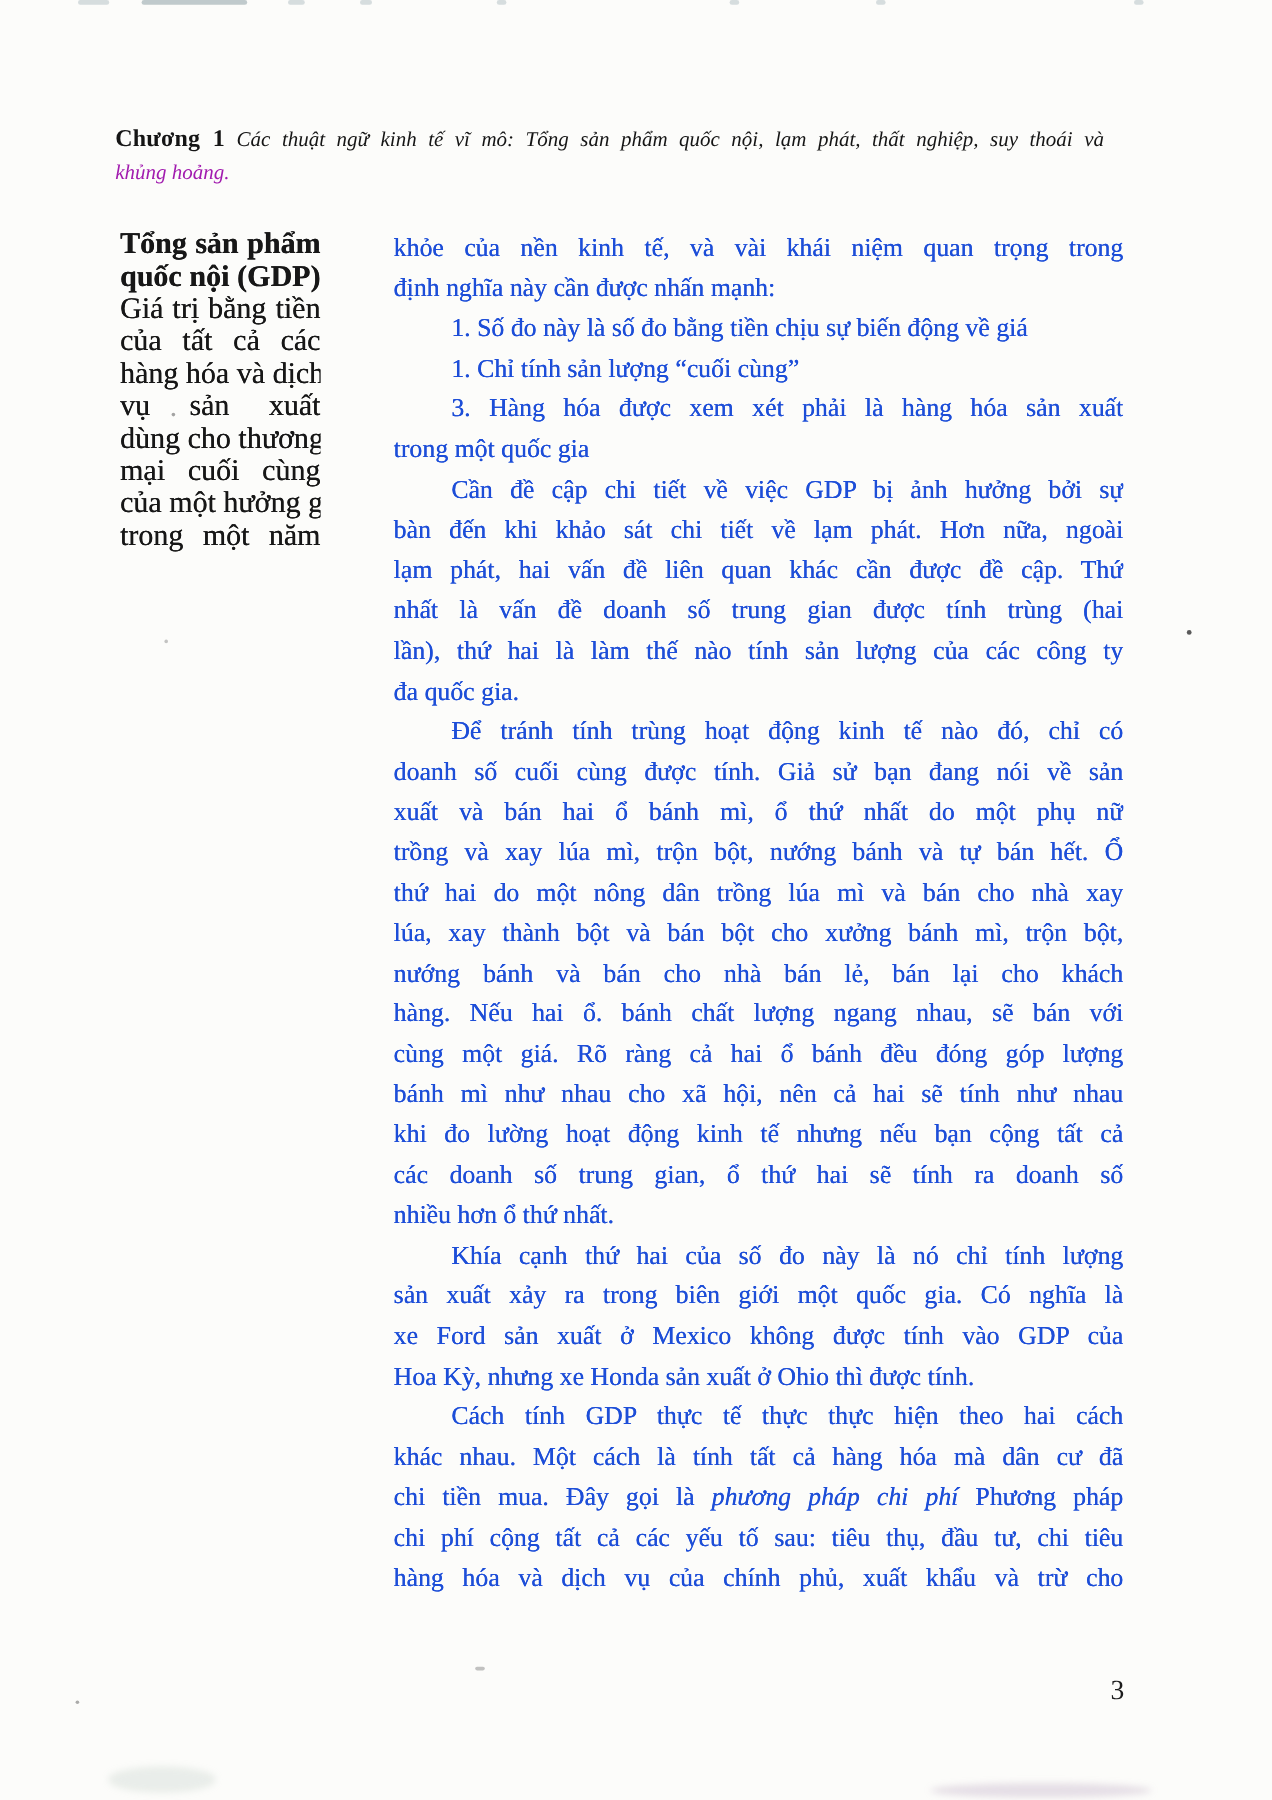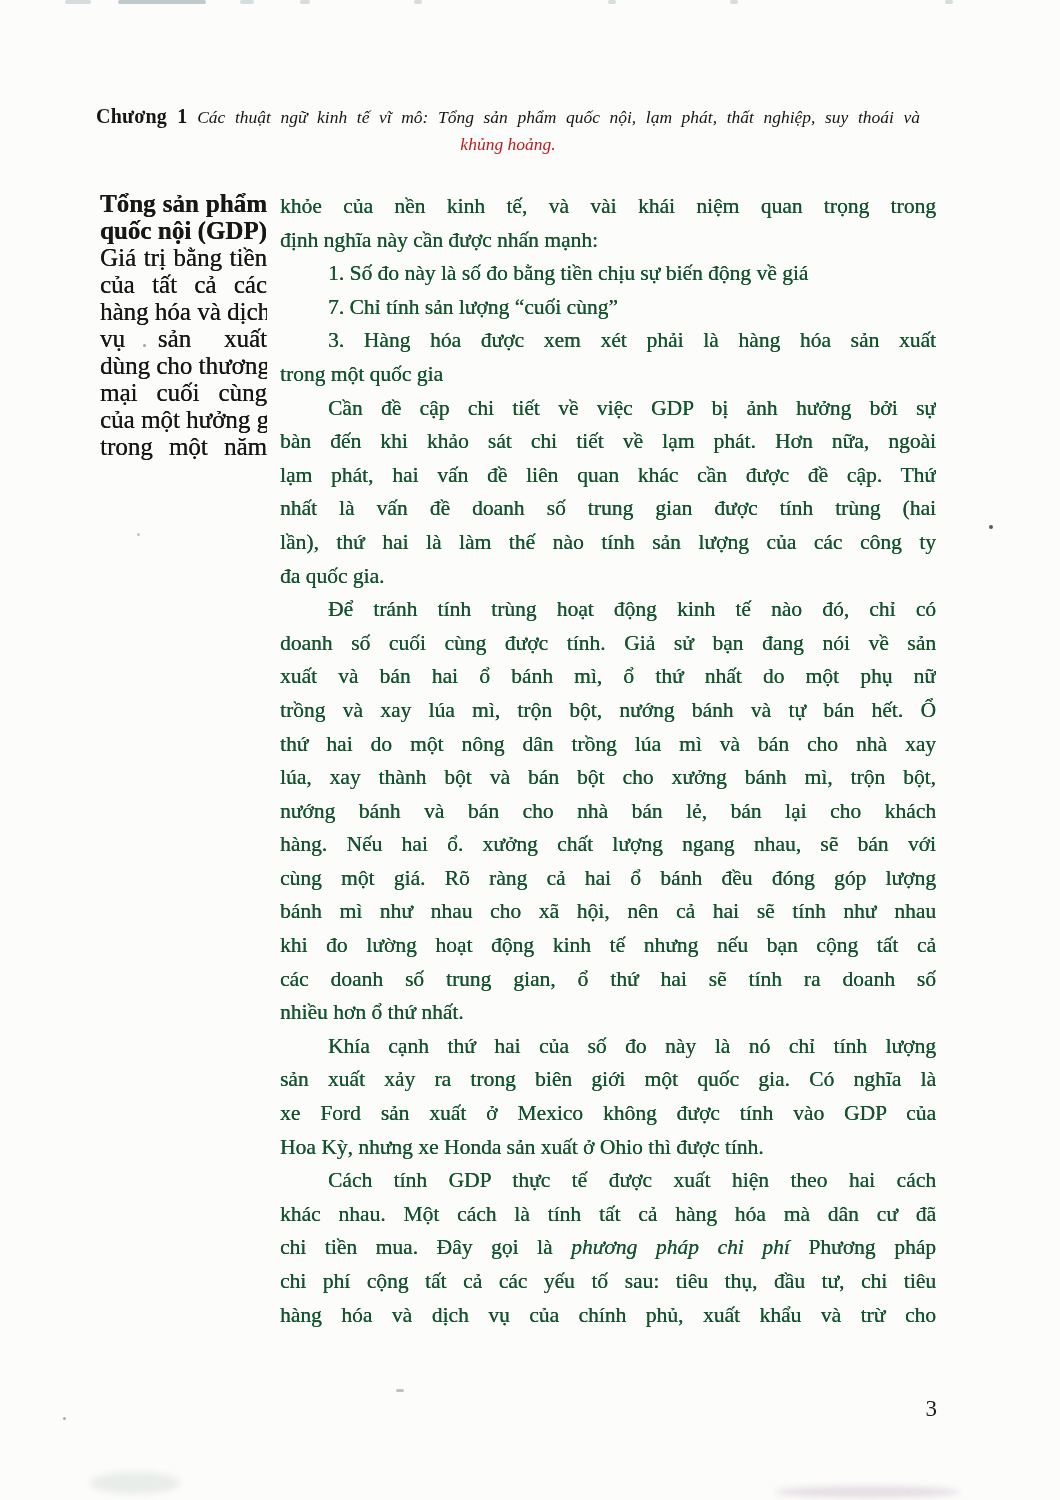--- a/index.html
+++ b/index.html
@@ -6,32 +6,32 @@
   body{width:1060px;height:1500px;position:relative;background:#fcfcfa;overflow:hidden;
        font-family:"Liberation Serif","DejaVu Serif",serif;color:#1f1f1f;}
   .page{position:absolute;inset:0;}
 
   
   .hdr{position:absolute;left:96px;top:103px;width:824px;
        font-family:Liberation Serif, serif;}
   .hdr-line1{text-align:justify;text-align-last:justify;line-height:27px;font-size:17.5px;
              font-style:italic;color:#151515;}
   .hdr-label{font-style:normal;font-weight:700;font-size:20px;letter-spacing:.2px;}
-  .hdr-line2{text-align:center;line-height:26px;font-size:17.5px;font-style:italic;color:#b91c1c;}
+  .hdr-line2{text-align:left;line-height:26px;font-size:17.5px;font-style:italic;color:#a21caf;}
 
   
   .mnote{position:absolute;left:100px;top:190px;width:167px;font-size:25px;}
   .mline{line-height:27px;height:27px;text-align:justify;text-align-last:justify;
          overflow:hidden;white-space:nowrap;color:#171717;text-shadow:.2px 0 0 currentColor;}
   .mline.bold{font-weight:700;}
 
   
   .bodycol{position:absolute;left:280px;top:190px;width:656px;font-size:21.5px;}
-  .bline{line-height:33.6px;height:33.6px;overflow:hidden;color:#14532d;
-         text-shadow:.2px 0 0 currentColor;}
+  .bline{line-height:33.6px;height:33.6px;overflow:hidden;color:#1d4ed8;
+         text-shadow:.2px 0 0 currentColor;margin-left:48px;}
   .bline.just{text-align:justify;text-align-last:justify;}
   .bline.ind{text-indent:48px;}
   .it{font-style:italic;}
 
   
   .pagenum{position:absolute;top:1396px;right:123px;font-size:23px;color:#1c1c1c;}
 
   
   .art{position:absolute;pointer-events:none;}
   .topstrip span{position:absolute;top:0;height:4px;background:rgba(115,140,150,.28);
@@ -73,47 +73,47 @@
       <div class="mline"><span>dùng cho thương</span></div>
       <div class="mline"><span>mại cuối cùng</span></div>
       <div class="mline"><span>của một hưởng gia</span></div>
       <div class="mline"><span>trong một năm</span></div>
     </div>
 
   <div class="bodycol" id="bodycol">
       <div class="bline just"><span>khỏe của nền kinh tế, và vài khái niệm quan trọng trong</span></div>
       <div class="bline"><span>định nghĩa này cần được nhấn mạnh:</span></div>
       <div class="bline ind"><span>1. Số đo này là số đo bằng tiền chịu sự biến động về giá</span></div>
-      <div class="bline ind"><span>7. Chỉ tính sản lượng “cuối cùng”</span></div>
+      <div class="bline ind"><span>1. Chỉ tính sản lượng “cuối cùng”</span></div>
       <div class="bline just ind"><span>3. Hàng hóa được xem xét phải là hàng hóa sản xuất</span></div>
       <div class="bline"><span>trong một quốc gia</span></div>
       <div class="bline just ind"><span>Cần đề cập chi tiết về việc GDP bị ảnh hưởng bởi sự</span></div>
       <div class="bline just"><span>bàn đến khi khảo sát chi tiết về lạm phát. Hơn nữa, ngoài</span></div>
       <div class="bline just"><span>lạm phát, hai vấn đề liên quan khác cần được đề cập. Thứ</span></div>
       <div class="bline just"><span>nhất là vấn đề doanh số trung gian được tính trùng (hai</span></div>
       <div class="bline just"><span>lần), thứ hai là làm thế nào tính sản lượng của các công ty</span></div>
       <div class="bline"><span>đa quốc gia.</span></div>
       <div class="bline just ind"><span>Để tránh tính trùng hoạt động kinh tế nào đó, chỉ có</span></div>
       <div class="bline just"><span>doanh số cuối cùng được tính. Giả sử bạn đang nói về sản</span></div>
       <div class="bline just"><span>xuất và bán hai ổ bánh mì, ổ thứ nhất do một phụ nữ</span></div>
       <div class="bline just"><span>trồng và xay lúa mì, trộn bột, nướng bánh và tự bán hết. Ổ</span></div>
       <div class="bline just"><span>thứ hai do một nông dân trồng lúa mì và bán cho nhà xay</span></div>
       <div class="bline just"><span>lúa, xay thành bột và bán bột cho xưởng bánh mì, trộn bột,</span></div>
       <div class="bline just"><span>nướng bánh và bán cho nhà bán lẻ, bán lại cho khách</span></div>
-      <div class="bline just"><span>hàng. Nếu hai ổ. xưởng chất lượng ngang nhau, sẽ bán với</span></div>
+      <div class="bline just"><span>hàng. Nếu hai ổ. bánh chất lượng ngang nhau, sẽ bán với</span></div>
       <div class="bline just"><span>cùng một giá. Rõ ràng cả hai ổ bánh đều đóng góp lượng</span></div>
       <div class="bline just"><span>bánh mì như nhau cho xã hội, nên cả hai sẽ tính như nhau</span></div>
       <div class="bline just"><span>khi đo lường hoạt động kinh tế nhưng nếu bạn cộng tất cả</span></div>
       <div class="bline just"><span>các doanh số trung gian, ổ thứ hai sẽ tính ra doanh số</span></div>
       <div class="bline"><span>nhiều hơn ổ thứ nhất.</span></div>
       <div class="bline just ind"><span>Khía cạnh thứ hai của số đo này là nó chỉ tính lượng</span></div>
       <div class="bline just"><span>sản xuất xảy ra trong biên giới một quốc gia. Có nghĩa là</span></div>
       <div class="bline just"><span>xe Ford sản xuất ở Mexico không được tính vào GDP của</span></div>
       <div class="bline"><span>Hoa Kỳ, nhưng xe Honda sản xuất ở Ohio thì được tính.</span></div>
-      <div class="bline just ind"><span>Cách tính GDP thực tế được xuất hiện theo hai cách</span></div>
+      <div class="bline just ind"><span>Cách tính GDP thực tế thực thực hiện theo hai cách</span></div>
       <div class="bline just"><span>khác nhau. Một cách là tính tất cả hàng hóa mà dân cư đã</span></div>
       <div class="bline just"><span>chi tiền mua. Đây gọi là </span><span class="it">phương pháp chi phí</span><span> Phương pháp</span></div>
       <div class="bline just"><span>chi phí cộng tất cả các yếu tố sau: tiêu thụ, đầu tư, chi tiêu</span></div>
       <div class="bline just"><span>hàng hóa và dịch vụ của chính phủ, xuất khẩu và trừ cho</span></div>
     </div>
 
   <div class="pagenum">3</div>
 
   <div class="art speck" style="left:989px;top:525px;width:4px;height:4px;"></div>
   <div class="art speck" style="left:143px;top:344px;width:3px;height:3px;opacity:.55;"></div>

